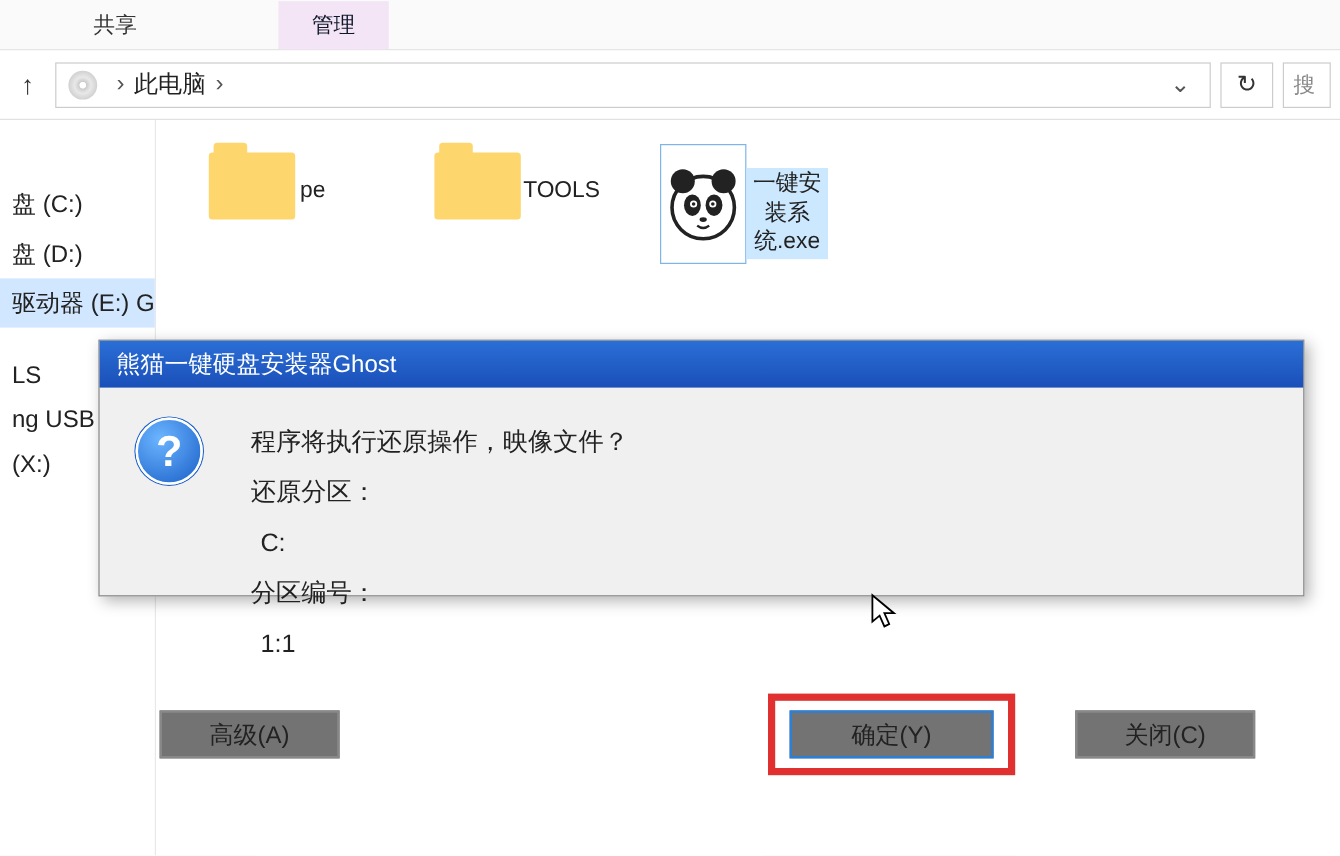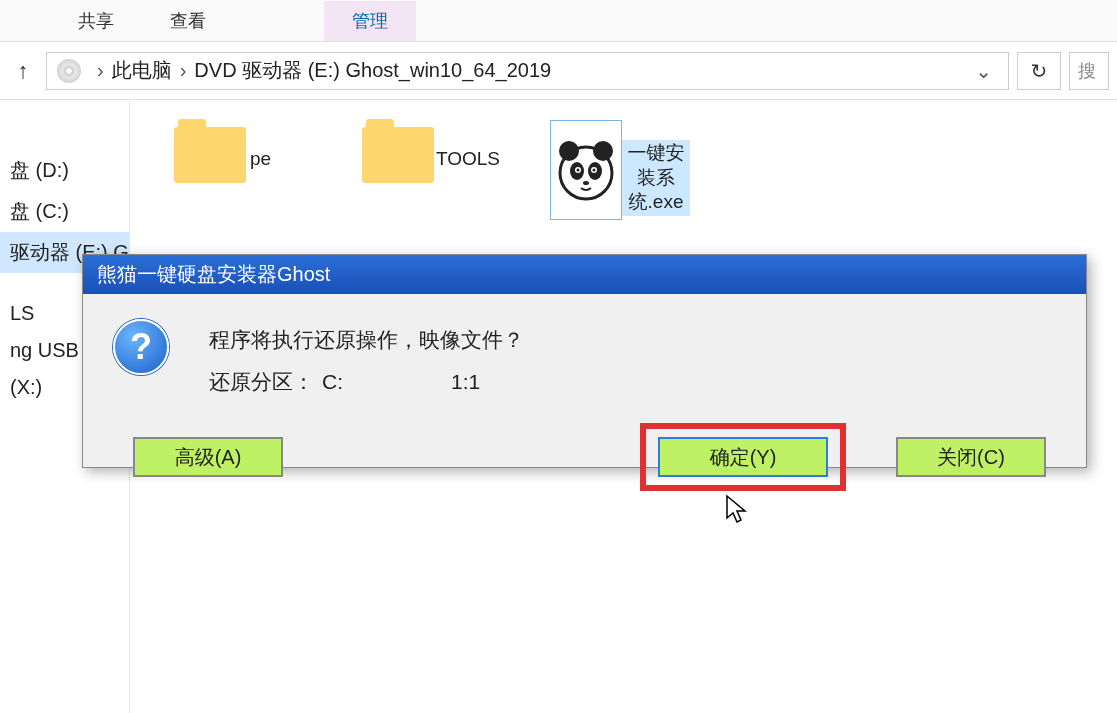--- a/index.html
+++ b/index.html
@@ -23,21 +23,21 @@
       text-align: center;
     }
     .ribbon-tab {
       padding: 8px 28px;
       font-size: 18px;
       color: #333;
       cursor: pointer;
     }
     .ribbon-tab.highlighted {
       background: #f3e5f5;
-      color: #0369a1;
+      color: #0f172a;
       margin-top: 32px;
     }
     
     
     .address-row {
       display: flex;
       align-items: center;
       padding: 10px 8px;
       height: 58px;
       background: #fff;
@@ -181,21 +181,21 @@
     .file-item.selected .file-label {
       background: #cce8ff;
       padding: 1px 2px;
       margin-top: 16px;
     }
     
     
     .dialog {
       position: absolute;
       left: 82px;
-      top: 254px;
+      top: 283px;
       width: 1005px;
       height: 214px;
       background: #f0f0f0;
       border: 1px solid #888;
       box-shadow: 4px 4px 12px rgba(0,0,0,0.3);
     }
     .dialog-title {
       background: linear-gradient(#2a6fd6, #1a4fb8);
       color: #fff;
       padding: 6px 14px;
@@ -219,34 +219,34 @@
       border: 2px solid #fff;
       box-shadow: 0 0 0 1px #1a5fc8;
       margin-right: 40px;
       flex-shrink: 0;
     }
     .dialog-text {
       font-size: 21px;
       color: #222;
       line-height: 2;
     }
-    .dialog-text .row { display: flex; }
+    .dialog-text .row { display: flex; flex-direction: column; }
     .dialog-text .val { margin-left: 8px; }
     .dialog-text .gap { display: inline-block; width: 100px; }
     .dialog-buttons {
       display: flex;
       justify-content: space-between;
       padding: 10px 40px 20px 50px;
       align-items: center;
     }
     .dlg-btn {
       min-width: 150px;
       height: 40px;
       border: 2px solid #888;
-      background: #bef264;
+      background: #737373;
       font-size: 20px;
       color: #222;
       cursor: pointer;
       display: flex;
       align-items: center;
       justify-content: center;
       font-family: inherit;
     }
     .dlg-btn-right-group { display: flex; gap: 50px; align-items: center; }
     .confirm-wrap {
@@ -264,43 +264,41 @@
       top: 494px;
       pointer-events: none;
       z-index: 100;
     }
   </style>
 </head>
 <body>
 
 <div class="ribbon-tabs">
   <div class="ribbon-tab">共享</div>
-  <div class="ribbon-tab">查看</div>
   <div style="width:90px"></div>
   <div class="ribbon-tab highlighted">管理</div>
 </div>
 
 <div class="address-row">
   <div class="nav-arrow">↑</div>
   <div class="breadcrumb">
     <span class="disc-icon"></span>
     <span class="sep">›</span>
     <span>此电脑</span>
     <span class="sep">›</span>
-    <span>DVD 驱动器 (E:) Ghost_win10_64_2019</span>
     <span class="bc-dropdown">⌄</span>
   </div>
   <div class="refresh-btn">↻</div>
   <div class="search-box">搜</div>
 </div>
 
 <div class="main">
   <div class="nav-pane">
+    <div class="nav-item">盘 (C:)</div>
     <div class="nav-item">盘 (D:)</div>
-    <div class="nav-item">盘 (C:)</div>
     <div class="nav-item selected">驱动器 (E:) Gh</div>
     <div style="height:22px"></div>
     <div class="nav-item">LS</div>
     <div class="nav-item">ng USB</div>
     <div class="nav-item">(X:)</div>
   </div>
 
   <div class="content">
     <div class="file-grid">
       <div class="file-item">
@@ -340,20 +338,21 @@
 <div class="dialog">
   <div class="dialog-title">熊猫一键硬盘安装器Ghost</div>
   <div class="dialog-body">
     <div class="dialog-icon">?</div>
     <div class="dialog-text">
       <div>程序将执行还原操作，映像文件？</div>
       <div class="row">
         <span>还原分区：</span>
         <span class="val">C:</span>
         <span class="gap"></span>
+        <span>分区编号：</span>
         <span class="val">1:1</span>
       </div>
     </div>
   </div>
   <div class="dialog-buttons">
     <button class="dlg-btn">高级(A)</button>
     <div class="dlg-btn-right-group">
       <div class="confirm-wrap">
         <button class="dlg-btn confirm">确定(Y)</button>
       </div>

